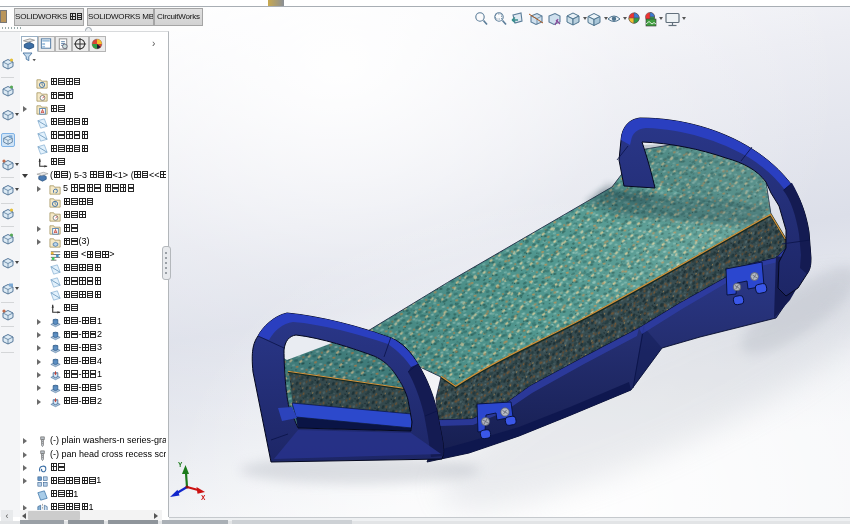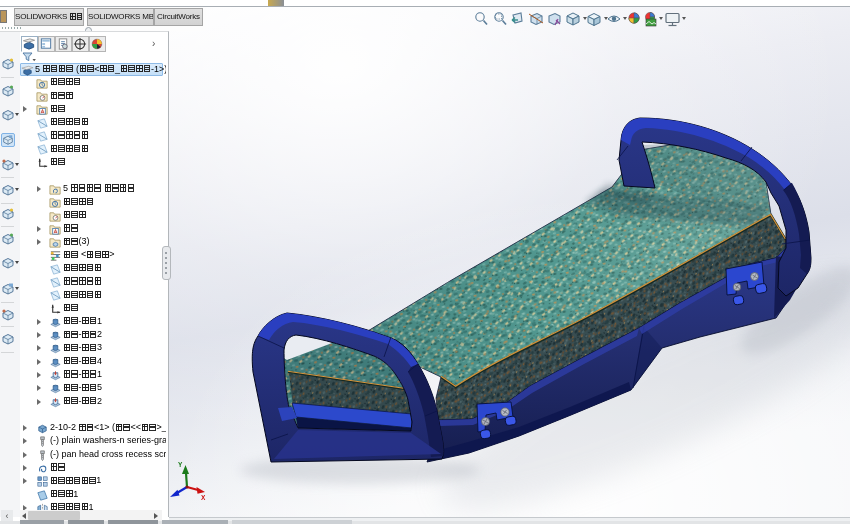--- a/index.html
+++ b/index.html
@@ -394,28 +394,20 @@
       <circle cx="7" cy="7.5" r="5.2" fill="#d43" stroke="#555" stroke-width="0.5"></circle>
       <path d="M7,2.3 A5.2,5.2 0 0,1 12.2,7.5 L7,7.5 Z" fill="#f2c12e"></path>
       <path d="M7,12.7 A5.2,5.2 0 0,1 1.8,7.5 L7,7.5 Z" fill="#2f9e44"></path>
       <path d="M7,7.5 L11,10.8 A5.2,5.2 0 0,1 7,12.7 Z" fill="#223"></path>
     </svg>
 <div class="abs" style="left:152px;top:38px;width:10px;height:12px;color:#555;font-size:10px;line-height:12px">›</div>
 <svg class="abs" style="left:22px;top:52px" width="14" height="10" viewBox="0 0 14 10">
       <path d="M1,1 L10,1 L6.8,4.8 L6.8,8.6 L4.2,7.2 L4.2,4.8 Z" fill="#c6dcee" stroke="#4a75a0" stroke-width="0.9"></path>
       <path d="M10.5,7 l3.4,0 -1.7,2.2 Z" fill="#555"></path>
     </svg>
-<div class="trow" style="top:62.5px">
-<div class="abs" style="left:20px;top:0;width:143px;height:13px;background:linear-gradient(#dcecfb,#c4dff7);border:1px solid #8ebae6;border-radius:1px"></div>
-<svg class="ticon" style="left:21px" width="13" height="13" viewBox="0 0 14 14">
-        <path d="M3,7 L7,5 L11,7 L11,10 L7,12 L3,10 Z" fill="#3c6ea5" stroke="#27517e" stroke-width="0.8"></path>
-        <path d="M1,4.5 L8,2.5 L13,4 L6,6 Z" fill="#ececec" stroke="#999" stroke-width="0.7"></path>
-      </svg>
-<span class="lab" style="position:absolute;left:35px;top:0">5 <i class="k"></i><i class="k2"></i><i class="k"></i><i class="k2"></i> (<i class="k"></i><i class="k2"></i>&lt;<i class="k"></i><i class="k2"></i>_<i class="k"></i><i class="k2"></i><i class="k"></i><i class="k2"></i>-1&gt;)</span>
-</div>
 <div class="trow" style="top:75.8px">
 <svg class="ticon" style="left:36px" width="13" height="13" viewBox="0 0 14 14">
         <path d="M1,3 L5,3 L6,4.5 L12,4.5 L12,12 L1,12 Z" fill="#f5e9c8" stroke="#a08f56" stroke-width="0.8"></path>
         <circle cx="6.5" cy="8.5" r="2.8" fill="none" stroke="#3a6ea5" stroke-width="1"></circle>
         <path d="M6.5,6.5 L6.5,8.5 L8,9.5" stroke="#3a6ea5" stroke-width="0.8" fill="none"></path>
       </svg>
 <span class="lab" style="position:absolute;left:50px;top:0"><i class="k"></i><i class="k2"></i><i class="k"></i><i class="k2"></i></span>
 </div>
 <div class="trow" style="top:89.1px">
 <svg class="ticon" style="left:36px" width="13" height="13" viewBox="0 0 14 14">
@@ -455,20 +447,28 @@
       </svg>
 <span class="lab" style="position:absolute;left:50px;top:0"><i class="k"></i><i class="k2"></i><i class="k"></i><i class="k2"></i><i class="k"></i></span>
 </div>
 <div class="trow" style="top:155.5px">
 <svg class="ticon" style="left:36px" width="13" height="13" viewBox="0 0 14 14">
         <path d="M4,2 L4,10 L12,10" fill="none" stroke="#333" stroke-width="1.2"></path>
         <path d="M4,2 L2.8,5 L5.2,5 Z" fill="#333"></path>
         <path d="M12,10 L9,8.8 L9,11.2 Z" fill="#333"></path>
       </svg>
 <span class="lab" style="position:absolute;left:50px;top:0"><i class="k"></i><i class="k2"></i></span>
+</div>
+<div class="trow" style="top:168.7px">
+<div class="ard" style="left:22px"></div>
+<svg class="ticon" style="left:36px" width="13" height="13" viewBox="0 0 14 14">
+        <path d="M3,7 L7,5 L11,7 L11,10 L7,12 L3,10 Z" fill="#4a7ab2" stroke="#27517e" stroke-width="0.8"></path>
+        <path d="M1,4.5 L8,2.5 L13,4 L6,6 Z" fill="#e8e8e8" stroke="#999" stroke-width="0.7"></path>
+      </svg>
+<span class="lab" style="position:absolute;left:50px;top:0">(<i class="k"></i><i class="k2"></i>) 5-3 <i class="k"></i><i class="k2"></i><i class="k"></i>&lt;1&gt; (<i class="k"></i><i class="k2"></i>&lt;&lt;<i class="k"></i></span>
 </div>
 <div class="trow" style="top:182.0px">
 <div class="ar" style="left:37px"></div>
 <svg class="ticon" style="left:49px" width="13" height="13" viewBox="0 0 14 14">
         <path d="M1,3 L5,3 L6,4.5 L12,4.5 L12,12 L1,12 Z" fill="#f5e9c8" stroke="#a08f56" stroke-width="0.8"></path>
         <path d="M5,10.5 Q4,7 6.5,6.5 Q9.5,6 9,9 Q8.7,11 7,10.5" fill="none" stroke="#3a6ea5" stroke-width="1"></path>
       </svg>
 <span class="lab" style="position:absolute;left:63px;top:0">5 <i class="k"></i><i class="k2"></i><i class="k"></i><i class="k2"></i> <i class="k"></i><i class="k2"></i><i class="k"></i><i class="k2"></i></span>
 </div>
 <div class="trow" style="top:195.3px">
@@ -597,28 +597,20 @@
 <span class="lab" style="position:absolute;left:63px;top:0"><i class="k"></i><i class="k2"></i>-<i class="k"></i><i class="k2"></i>5</span>
 </div>
 <div class="trow" style="top:394.5px">
 <div class="ar" style="left:37px"></div>
 <svg class="ticon" style="left:49px" width="13" height="13" viewBox="0 0 14 14">
         <path d="M2,9 L7,7 L12,9 L7,11.5 Z" fill="#b8cce0" stroke="#4a75a0" stroke-width="0.7"></path>
         <path d="M4.5,4 L9.5,4 L9.5,8.2 L7,9.4 L4.5,8.2 Z" fill="#d4e4f4" stroke="#2d5a8a" stroke-width="0.8"></path>
         <path d="M7,2.5 L7,6 M7,6 L5.8,4.8 M7,6 L8.2,4.8" stroke="#c0392b" stroke-width="1" fill="none"></path>
       </svg>
 <span class="lab" style="position:absolute;left:63px;top:0"><i class="k"></i><i class="k2"></i>-<i class="k"></i><i class="k2"></i>2</span>
-</div>
-<div class="trow" style="top:421.1px">
-<div class="ar" style="left:23px"></div>
-<svg class="ticon" style="left:36px" width="13" height="13" viewBox="0 0 14 14">
-        <path d="M3,5.5 L7,3.5 L11,5.5 L11,9.5 L7,11.5 L3,9.5 Z" fill="#7aa8d0" stroke="#2d5a8a" stroke-width="0.8"></path>
-        <path d="M3,5.5 L7,7.5 L11,5.5 M7,7.5 L7,11.5" stroke="#2d5a8a" stroke-width="0.7" fill="none"></path>
-      </svg>
-<span class="lab" style="position:absolute;left:50px;top:0">2-10-2 <i class="k"></i><i class="k2"></i>&lt;1&gt; (<i class="k"></i><i class="k2"></i>&lt;&lt;<i class="k"></i><i class="k2"></i>&gt;_</span>
 </div>
 <div class="trow" style="top:434.3px">
 <div class="ar" style="left:23px"></div>
 <svg class="ticon" style="left:36px" width="13" height="13" viewBox="0 0 14 14">
         <path d="M5,2 L9,2 L9,5 L5,5 Z" fill="#b9bfc6" stroke="#666" stroke-width="0.7"></path>
         <path d="M6,5 L8,5 L8,11 L7,12.5 L6,11 Z" fill="#cdd3da" stroke="#666" stroke-width="0.7"></path>
         <path d="M6,6.5 L8,7.5 M6,8.5 L8,9.5" stroke="#666" stroke-width="0.6"></path>
       </svg>
 <span class="lab" style="position:absolute;left:50px;top:0">(-) plain washers-n series-grade</span>
 </div>

